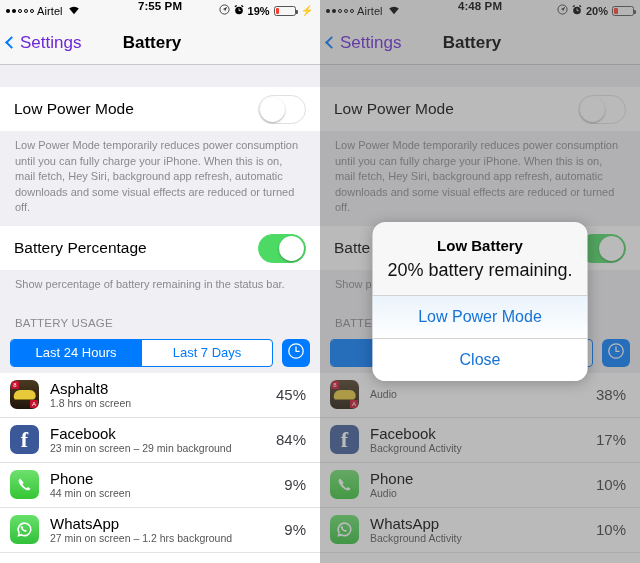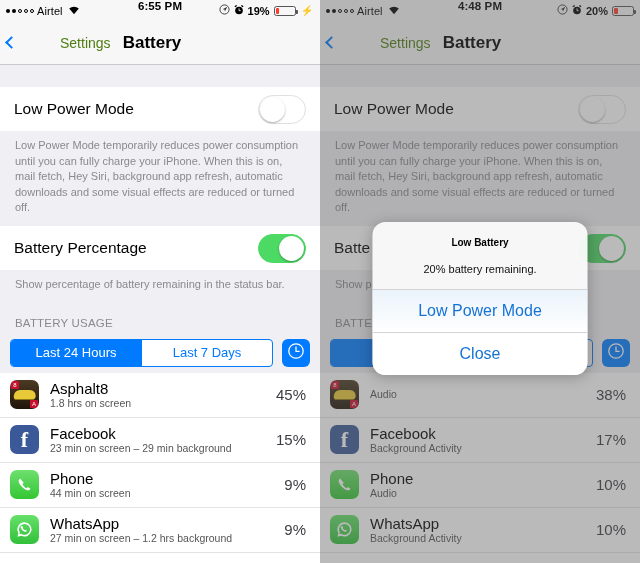--- a/index.html
+++ b/index.html
@@ -56,21 +56,21 @@
   .navbar {
     height:44px; background:#f7f7f7;
     border-bottom:1px solid #c8c7cc;
     display:flex; align-items:center; position:relative;
   }
   .back { display:flex; align-items:center; gap:3px; padding-left:7px; cursor:pointer; }
   .chev {
     width:9px; height:9px; border-left:2.6px solid #007aff; border-bottom:2.6px solid #007aff;
     transform:rotate(45deg); margin-right:1px;
   }
-  .back-label { color:#4d7c0f; font-size:14px;margin-left:40px; }
+  .back-label { color:#6d28d9; font-size:17px; }
   .nav-title {
     position:absolute; left:0; right:16px; text-align:center;
     font-size:17px; font-weight:bold; color:#000;
   }
 
   
   .gap { height:22px; }
   .cell {
     background:#fff; height:44px; display:flex; align-items:center;
     padding:0 14px; font-size:15.5px; color:#000;
@@ -147,22 +147,22 @@
   
   .dim { position:absolute; inset:0; background:rgba(90,90,90,.42); z-index:5; }
   .alert {
     position:absolute; z-index:6; left:50%; transform:translateX(-50%);
     top:222px; width:215px; border-radius:13px; overflow:hidden;
     background:rgba(250,250,250,.96);
     box-shadow:0 2px 14px rgba(0,0,0,.25);
     text-align:center;
   }
   .alert-body { padding:15px 14px 14px 14px; }
-  .alert-title { font-size:10px; font-weight:bold; color:#000; }
-  .alert-msg { font-size:11px; color:#111; margin-top:15px; }
+  .alert-title { font-size:15px; font-weight:bold; color:#000; }
+  .alert-msg { font-size:18px; color:#111; margin-top:6px; }
   .alert-btn {
     height:43px; display:flex; align-items:center; justify-content:center;
     font-size:16px; color:#1573d6; border-top:1px solid #d3d3d6; cursor:pointer;
     background:linear-gradient(#eaf3fb,#ffffff);
   }
   .alert-btn.last { background:#fff; }
 </style>
 </head>
 <body>
 
@@ -178,21 +178,21 @@
             <span class="dot open"></span>
             <span class="dot open"></span>
         </span>
         <span class="carrier">Airtel</span>
         <span class="wifi">
           <svg width="12" height="10" viewBox="0 0 12 10">
               <path d="M6 9.2 1.2 3.6a7.4 7.4 0 0 1 9.6 0z" fill="#000"></path>
             </svg>
         </span>
       </div>
-      <div class="sb-center">6:55 PM</div>
+      <div class="sb-center">7:55 PM</div>
       <div class="sb-right">
         <span>
           <svg width="11" height="11" viewBox="0 0 12 12">
               <circle cx="6" cy="6" r="5" fill="none" stroke="#333" stroke-width="1"></circle>
               <path d="M9 3 4 5.6l2 .5.5 2z" fill="#333"></path>
             </svg>
         </span>
         <span>
           <svg width="10" height="10" viewBox="0 0 12 12">
               <circle cx="6" cy="6.6" r="4.6" fill="#000"></circle>
@@ -263,21 +263,21 @@
             <span class="rsub">1.8 hrs on screen</span>
           </span>
         <span class="rpct">45%</span>
       </div>
       <div class="row">
         <span class="appicon ic-fb">f</span>
         <span class="rtext">
             <span class="rname">Facebook</span>
             <span class="rsub">23 min on screen – 29 min background</span>
           </span>
-        <span class="rpct">15%</span>
+        <span class="rpct">84%</span>
       </div>
       <div class="row">
         <span class="appicon ic-phone">
           <svg width="17" height="17" viewBox="0 0 20 20">
               <path d="M5 3c-1.6.8-2.4 2.4-1.6 4.4C4.6 11 8.6 15 12.6 16.6c2 .8 3.6 0 4.4-1.6l-3-2-1.8 1.4c-1.6-.8-3.8-3-4.6-4.6L9 8z" fill="#fff"></path>
             </svg>
         </span>
         <span class="rtext">
             <span class="rname">Phone</span>
             <span class="rsub">44 min on screen</span>

